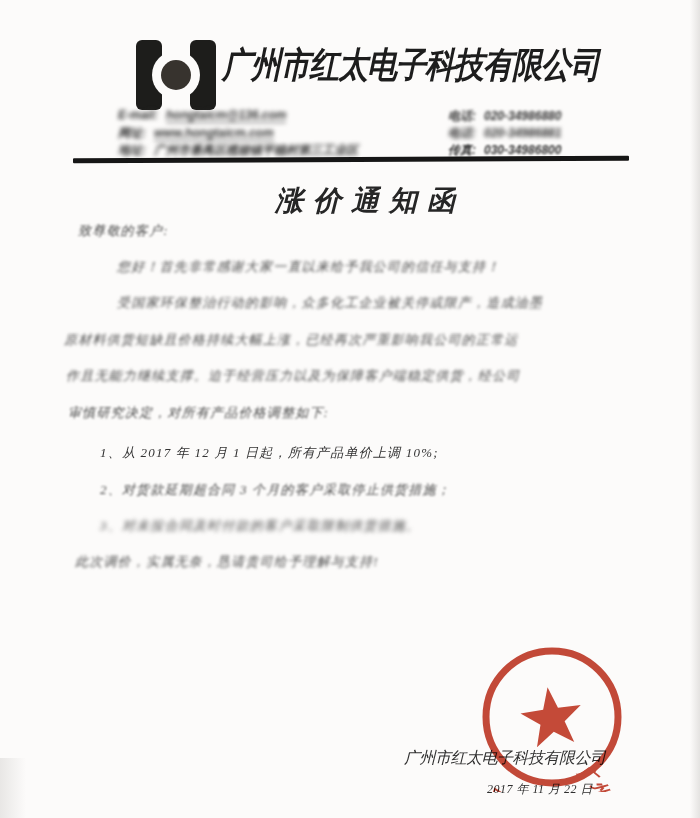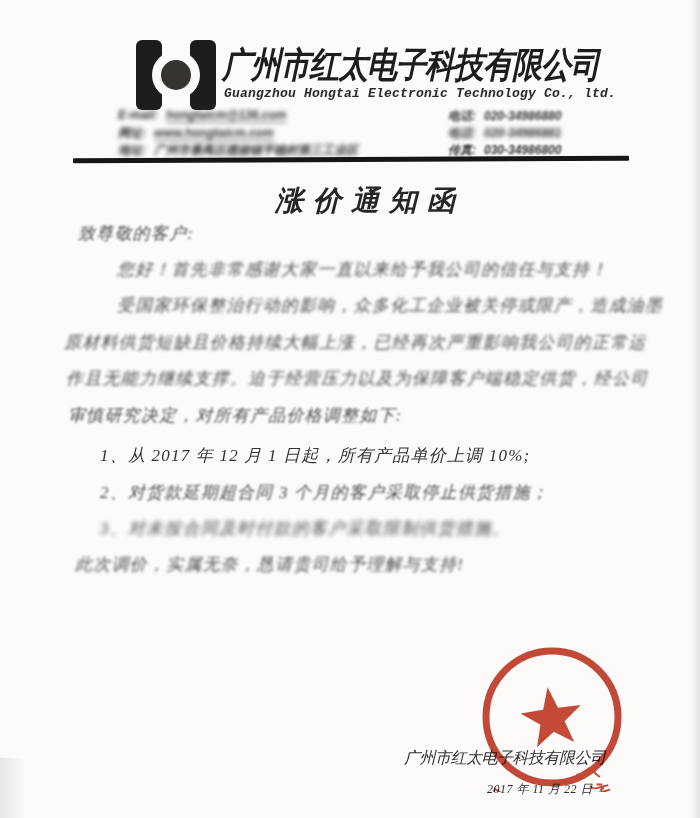--- a/index.html
+++ b/index.html
@@ -48,21 +48,21 @@
   .divider{position:absolute;left:73px;top:157px;width:556px;height:5px;
     background:#161616;transform:rotate(-.25deg);border-radius:1px;}
 
   
   .letter-title{
     position:absolute;left:0;top:182px;width:700px;text-align:center;
     font-size:28px;font-weight:700;color:#262626;letter-spacing:10px;
     filter:blur(.3px);
     margin-left:20px;
   }
-  .line{position:absolute;font-size:17px;color:#4a4a4a;letter-spacing:1.2px;white-space:nowrap;}
+  .line{position:absolute;font-size:13px;color:#4a4a4a;letter-spacing:1.2px;white-space:nowrap;}
   .b05{filter:blur(.5px);} .b09{filter:blur(.9px);} .b12{filter:blur(1.2px);}
   .b14{filter:blur(1.4px);} .b16{filter:blur(1.6px);} .b19{filter:blur(1.9px);}
   .b25{filter:blur(2.2px);}
   .sharp{color:#333;}
 
   .salutation{left:78px;top:222px;}
   .greeting{left:117px;top:258px;}
   .p0{left:117px;top:294px;}
   .p1{left:64px;top:331px;}
   .p2{left:66px;top:367px;}
@@ -97,21 +97,20 @@
   <div class="corner-smudge"></div>
 
   <svg class="logo" viewBox="0 0 84 74">
     <rect x="2" y="2" width="26" height="70" rx="6" fill="#1d1d1b"></rect>
     <rect x="56" y="2" width="26" height="70" rx="6" fill="#1d1d1b"></rect>
     <circle cx="42" cy="37" r="24" fill="#fcfbfa"></circle>
     <circle cx="42" cy="37" r="15" fill="#37332e"></circle>
   </svg>
 
   <div class="company-zh">广州市红太电子科技有限公司</div>
-  <div class="company-en">Guangzhou Hongtai Electronic Technology Co., ltd.</div>
 
   <div class="contacts">
     <div class="contact-row col-l r0 b25">
       <span class="lbl">E-mail:</span><span class="u">hongtaicm@136.com</span>
     </div>
     <div class="contact-row col-l r1 b25">
       <span class="lbl">网址:</span><span class="u">www.hongtaicm.com</span>
     </div>
     <div class="contact-row col-l r2 b19">
       <span class="lbl">地址:</span><span>广州市番禺区榄核镇平稳村第三工业区</span>

